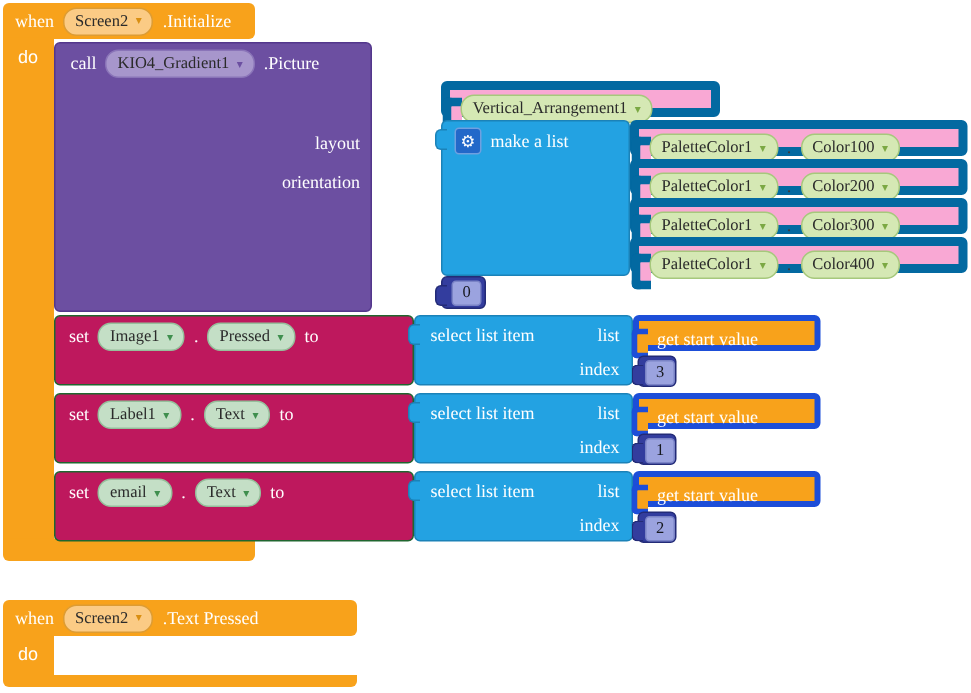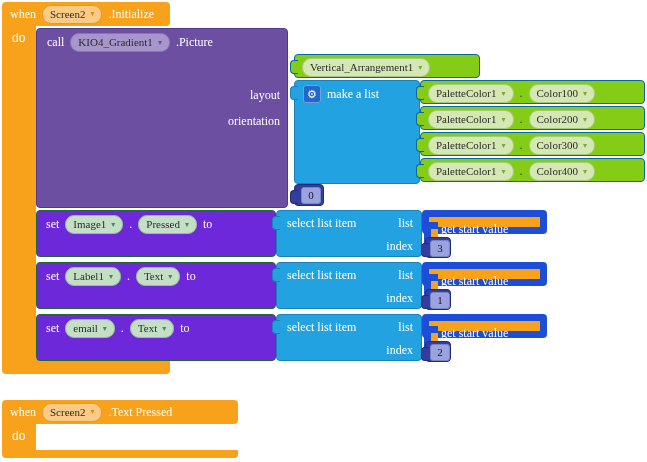--- a/index.html
+++ b/index.html
@@ -1,25 +1,25 @@
 <!DOCTYPE html>
 <html><head>
 <meta charset="utf-8">
 <style>
   html,body{margin:0;padding:0;background:#fff;}
   #canvas{position:relative;width:647px;height:462px;background:#fff;overflow:hidden;
           font-family:"Liberation Sans",sans-serif;}
   .abs{position:absolute;}
   .blk{position:absolute;box-sizing:border-box;border-radius:4px;font-family:Liberation Serif, serif;}
   .orange{background:#F8A21B;}
-  .orange-b{border:7px solid #1d4ed8;}
+  .orange-b{border:4px solid #1d4ed8;}
   .purple{background:#6C4FA1;border:1px solid #53378c;}
   .blue{background:#23A2E2;border:1px solid #1b82b8;}
-  .lgreen{background:#84cc16;border:1px solid #0369a1;text-align:center;}
-  .dgreen{background:#6d28d9;border:1px solid #20662f;}
+  .lgreen{background:#f9a8d4;border:6px solid #0369a1;text-align:center;}
+  .dgreen{background:#be185d;border:1px solid #20662f;}
   .navy{background:#333D9E;border:1px solid #232b77;}
   .spine{border-radius:0;}
   .hdr{border-radius:4px 4px 4px 0;display:flex;align-items:center;gap:6px;padding:0 8px;}
   .bbar{border-radius:0 0 4px 4px;}
   .wlabel{color:#fff;font-size:12px;white-space:nowrap;}
   .row{position:absolute;display:flex;align-items:center;gap:6px;white-space:nowrap;}
   .pr{position:absolute;right:7px;}
   .field{display:inline-flex;align-items:center;gap:5px;padding:1px 7px;height:15px;
          border-radius:9px;font-size:11px;color:#2b2b2b;white-space:nowrap;line-height:1;}
   .caret{font-size:8px;line-height:1;}
@@ -50,21 +50,21 @@
     <span class="field f-orange">
       <span>Screen2</span>
       <span class="caret">▾</span>
     </span>
     <span class="wlabel">.Initialize</span>
   </div>
   <div class="blk orange spine" style="left:2px;top:25px;width:34px;height:335px"></div>
   <span class="abs wlabel" style="left:12px;top:31px">do</span>
   <div class="blk orange bbar" style="left:2px;top:359px;width:168px;height:15px"></div>
 
-  <div class="blk purple" style="left:36px;top:28px;width:252px;height:180px">
+  <div class="blk purple" style="left:36px;top:28px;width:212px;height:180px">
     <div class="row" style="left:10px;top:4px">
       <span class="wlabel">call</span>
       <span class="field f-purple">
         <span>KIO4_Gradient1</span>
         <span class="caret">▾</span>
       </span>
       <span class="wlabel">.Picture</span>
     </div>
     <span class="wlabel pr" style="top:59px">layout</span>
     <span class="wlabel pr" style="top:85px">orientation</span>

